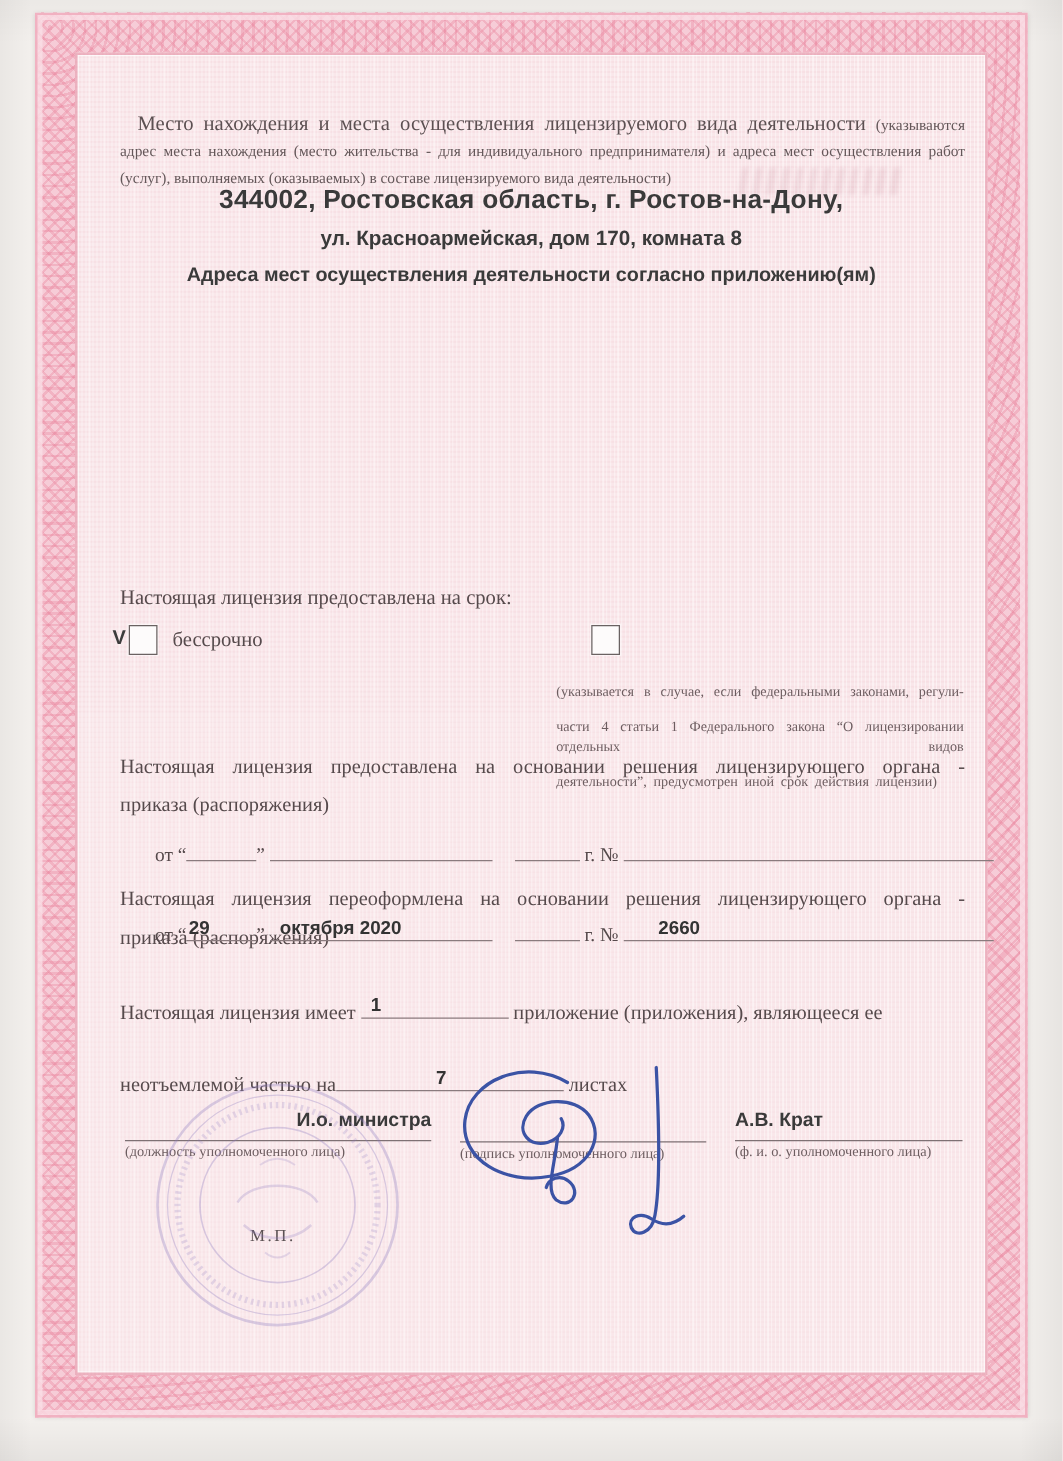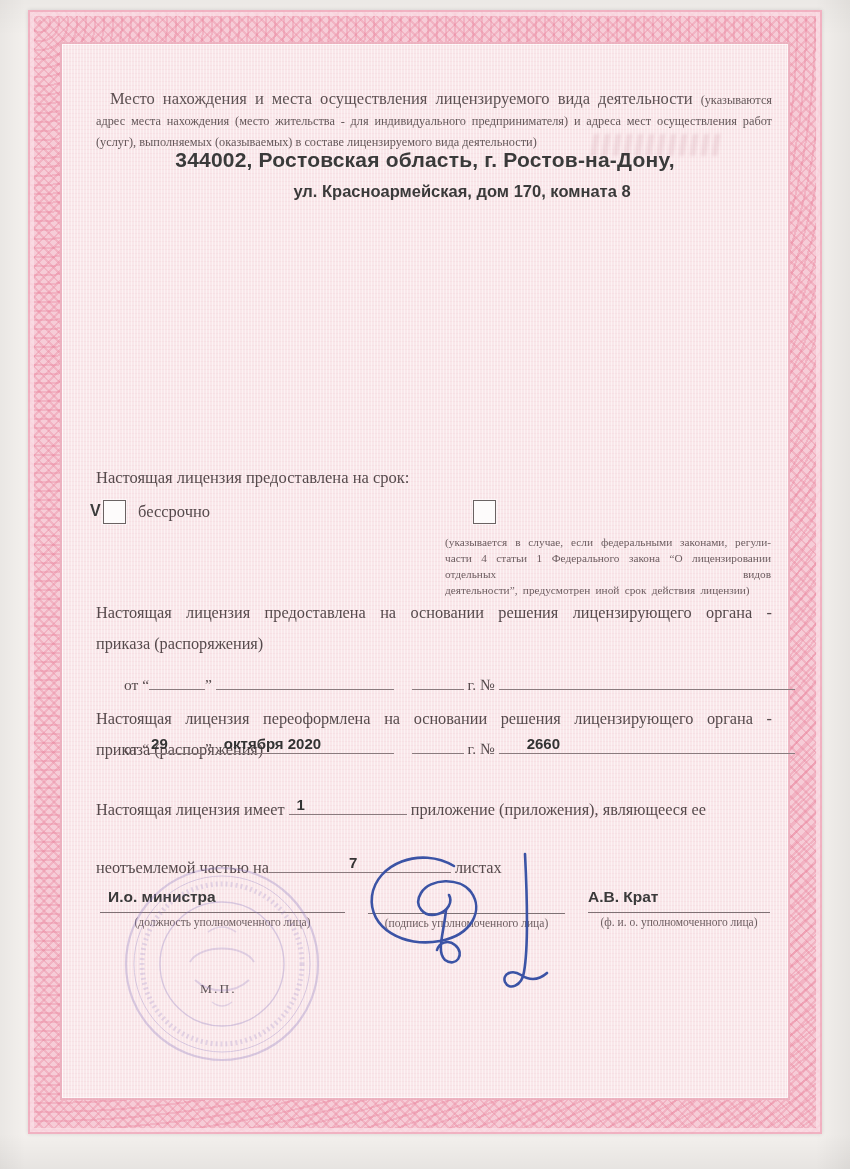--- a/index.html
+++ b/index.html
@@ -29,47 +29,47 @@
     background-image:
       repeating-linear-gradient(90deg, rgba(255,255,255,.45) 0 1px, rgba(255,255,255,0) 1px 3px),
       repeating-linear-gradient(0deg, rgba(238,186,198,.16) 0 1px, rgba(255,255,255,0) 1px 4px);
     border:2px solid rgba(226,134,156,.55);
     box-shadow: inset 0 0 0 1px rgba(255,255,255,.65);
   }
   .content{position:absolute;inset:0;}
   .abs{position:absolute;}
   
   .serif{font-family:"Liberation Serif", serif;color:#564a4c;}
-  .boldsans{font-family:"Liberation Sans", sans-serif;font-weight:bold;color:#3a3a3a;}
+  .boldsans{font-family:"Liberation Sans", sans-serif;font-weight:bold;color:#3a3a3a;text-align:right;}
   .header-par{left:34px;top:44px;width:676px;text-align:justify;font-size:16.5px;line-height:1.28;color:#5c5052;text-indent:14px;}
   .header-par .note{font-size:12.3px;color:#645759;}
   .addr1{left:0;top:104px;width:100%;text-align:center;font-size:21px;letter-spacing:.2px;}
-  .addr2{left:0;top:138px;width:100%;text-align:center;font-size:16.5px;margin-left:37px;}
+  .addr2{left:0;top:138px;width:100%;text-align:center;font-size:16.5px;}
   .addr3{left:0;top:168px;width:100%;text-align:center;font-size:15.8px;}
   .term-title{left:34px;top:424px;font-size:16.5px;}
   .cb-row{left:28px;top:456px;width:676px;height:30px;}
   .vmark{position:absolute;left:0;top:2px;font-family:"Liberation Sans",sans-serif;font-weight:bold;font-size:16px;color:#3c3c3c;}
   .checkbox{position:absolute;width:21px;height:22px;background:#fdfbfb;border:1.4px solid #6a6262;box-shadow:0 0 0 1px rgba(255,255,255,.5);}
   .cb1{left:13px;top:0;}
   .cb-label{position:absolute;left:48px;top:2px;font-size:16.5px;color:#564a4c;}
   .cb2{left:383px;top:0;}
   .until{position:absolute;left:414px;top:3px;font-size:15.5px;color:#564a4c;white-space:nowrap;}
   .blank{display:inline-block;border-bottom:1px solid #8a7b7e;position:relative;vertical-align:baseline;}
   .blank .val{position:absolute;left:8px;bottom:1px;font-family:"Liberation Sans",sans-serif;font-weight:bold;font-size:15px;color:#333;white-space:nowrap;}
   .fineprint{left:383px;top:490px;width:326px;font-size:11.3px;line-height:1.42;color:#6d5d60;text-align:justify;word-spacing:2.5px;}
-  .fineprint div{text-align:justify;}
+  .fineprint div{text-align:justify;margin-top:12px;}
   .fineprint div:not(:last-child){text-align-last:justify;}
   .sect{width:676px;left:34px;font-size:16.3px;line-height:1.9;color:#564a4c;}
   .sect .l1{text-align-last:justify;}
   .fromline{left:34px;width:676px;font-size:15.5px;color:#564a4c;white-space:nowrap;margin-left:28px;}
   .annex{left:34px;width:680px;font-size:16.3px;color:#564a4c;white-space:nowrap;}
   .sig-col{position:absolute;}
   .sig-line{border-top:1px solid #7e7174;height:0;}
   .sig-val{font-size:15.5px;}
-  .sig-cap{font-size:11.5px;color:#6d5d60;text-align:center;margin-top:3px;white-space:nowrap;}
+  .sig-cap{font-size:11.5px;color:#6d5d60;text-align:left;margin-top:3px;white-space:nowrap;}
   .mp{left:138px;top:937px;font-size:13.5px;letter-spacing:2px;color:#5c5254;}
   .stamp{left:58px;top:818px;opacity:.32;filter:blur(.5px);}
   .signature{left:296px;top:808px;}
   .bleed{left:530px;top:90px;width:130px;height:22px;opacity:.14;background:
      repeating-linear-gradient(90deg,#b46a7e 0 6px, transparent 6px 11px);filter:blur(1.5px);transform:skewX(-8deg);}
 </style>
 </head>
 <body>
 
 <div class="scan-shade"></div>
@@ -77,20 +77,21 @@
 <div class="page">
   <div class="field">
     <div class="content">
 
       <div class="abs bleed"></div>
 
       <p class="abs serif header-par" style="margin:0"><span>Место нахождения и места осуществления лицензируемого вида деятельности </span><span class="note">(указываются адрес места нахождения (место жительства - для индивидуального предпринимателя) и адреса мест осуществления работ (услуг), выполняемых (оказываемых) в составе лицензируемого вида деятельности)</span></p>
 
       <div class="abs boldsans addr1">344002, Ростовская область, г. Ростов-на-Дону,</div>
       <div class="abs boldsans addr2">ул. Красноармейская, дом 170, комната 8</div>
+      <div class="abs boldsans addr3">Адреса мест осуществления деятельности согласно приложению(ям)</div>
 
       <div class="abs serif term-title">Настоящая лицензия предоставлена на срок:</div>
 
       <div class="abs cb-row">
         <span class="vmark">V</span>
         <span class="checkbox cb1"></span>
         <span class="cb-label">бессрочно</span>
         <span class="checkbox cb2"></span>
       </div>
 

